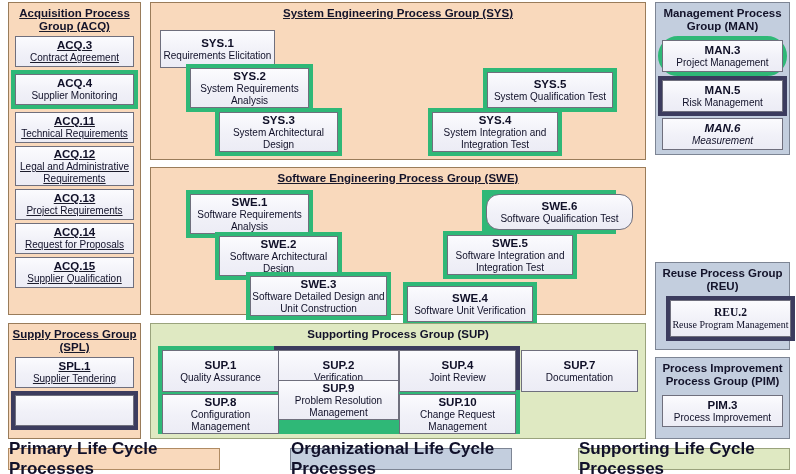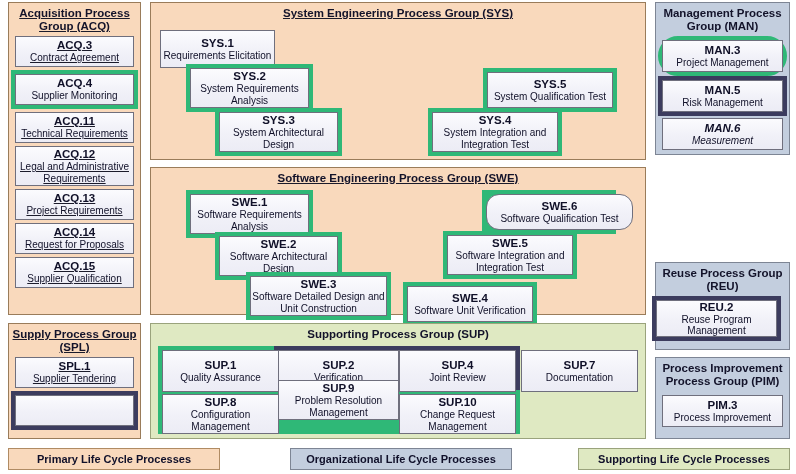--- a/index.html
+++ b/index.html
@@ -30,21 +30,21 @@
   
   .hl{position:absolute;box-sizing:border-box;}
   .hl-green{border:4px solid #2fb877;background:#2fb877;}
   .hl-navy{border:4px solid #3c3c5e;background:#3c3c5e;}
   
   .colbox{position:relative;margin:0 auto 3px auto;}
   
   .legend{
     position:absolute;box-sizing:border-box;height:22px;
     display:flex;align-items:center;justify-content:center;
-    font-weight:bold;font-size:11px;color:#10102a;border:1px solid #8d8d8d;
+    font-weight:bold;font-size:17px;color:#10102a;border:1px solid #8d8d8d;
   }
   .lg-peach{background:#f9d9bc;border-color:#b08b63;}
   .lg-blue{background:#c3cede;border-color:#7d8594;}
   .lg-green{background:#dfe9c2;border-color:#9aa37c;}
 </style>
 </head>
 <body>
 
 <div class="panel panel-peach" style="left:8px;top:2px;width:133px;height:313px;">
   <div class="panel-title">Acquisition Process Group (ACQ)</div>
@@ -245,21 +245,21 @@
     </div>
     <div class="box colbox" style="width:121px;height:32px;font-style:italic;">
       <span class="id">MAN.6</span>
       <span class="nm">Measurement</span>
     </div>
   </div>
 </div>
 
 <div class="panel panel-blue" style="left:655px;top:262px;width:135px;height:88px;">
   <div class="panel-title">Reuse Process Group (REU)</div>
-  <div style="padding:0 0;">
+  <div style="padding:0 14px;font-family:Liberation Serif, serif;">
     <div class="hl hl-navy" style="position:relative;width:129px;height:45px;margin:0 -4px 0 -4px;">
       <div class="box" style="left:0;top:0;width:121px;height:37px;">
         <span class="id">REU.2</span>
         <span class="nm">Reuse Program Management</span>
       </div>
     </div>
   </div>
 </div>
 
 <div class="panel panel-blue" style="left:655px;top:357px;width:135px;height:82px;">

